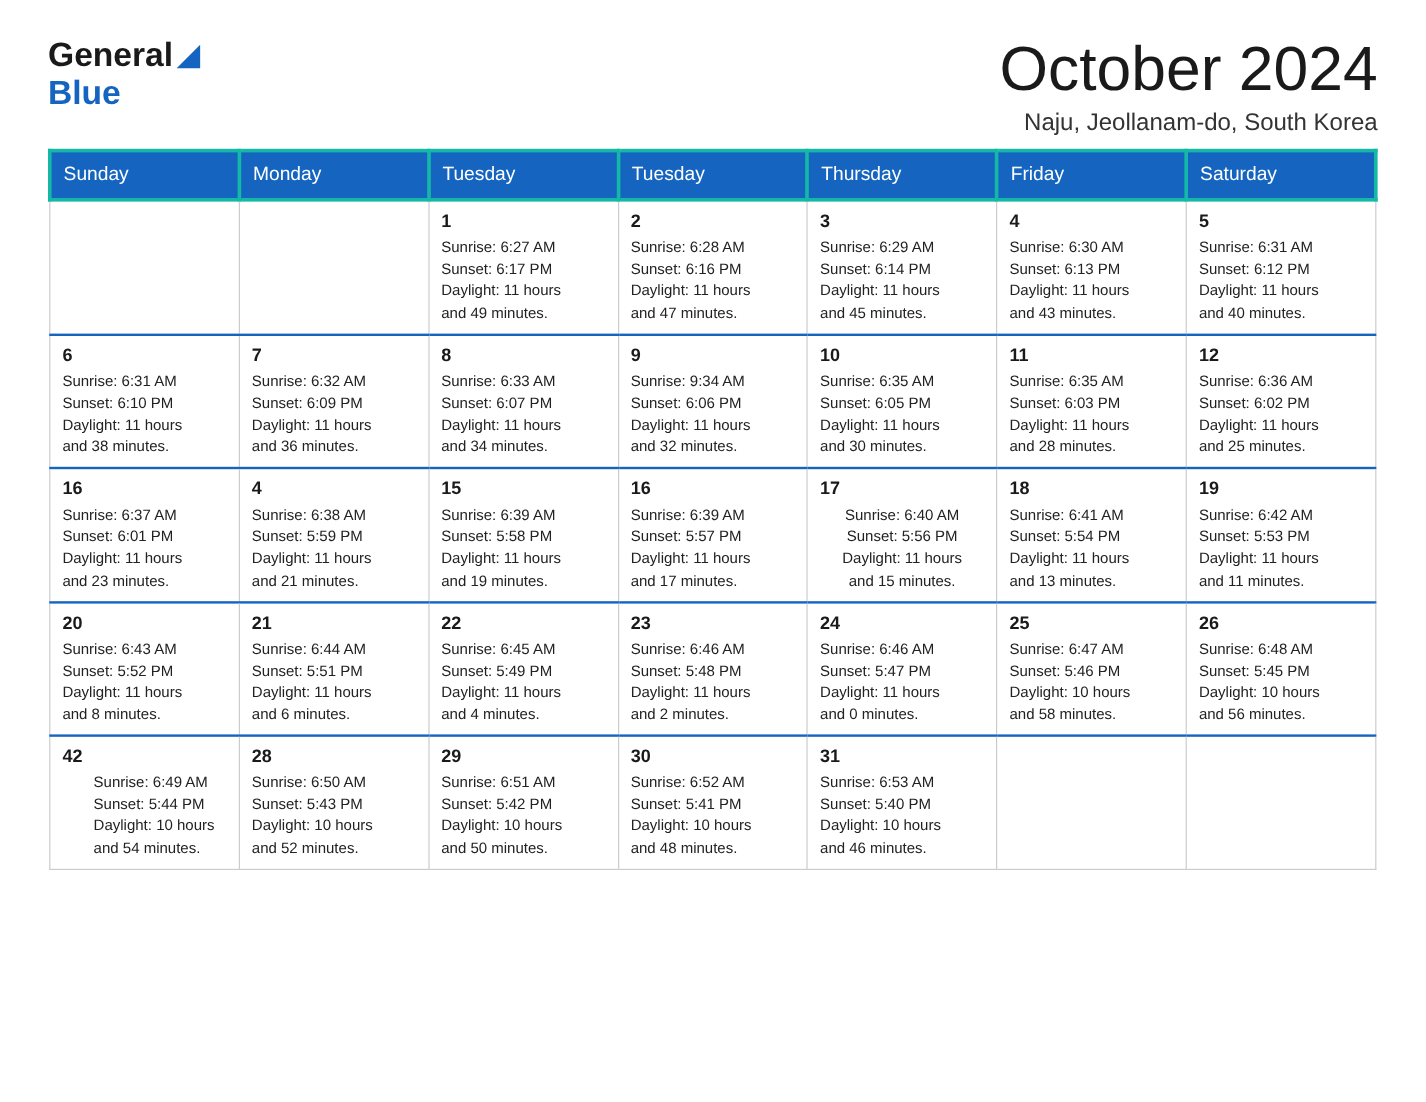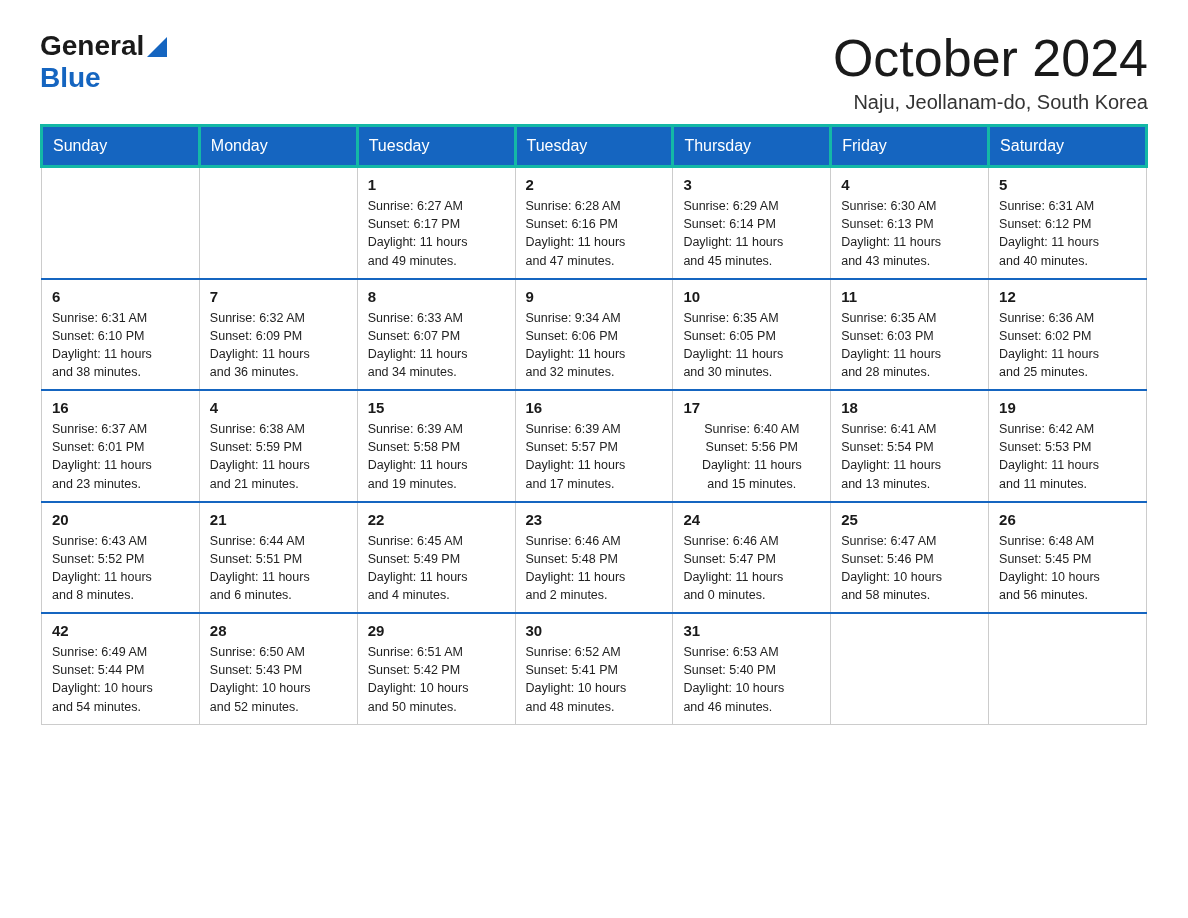--- a/index.html
+++ b/index.html
@@ -311,21 +311,21 @@
           <span class="day-num">26</span>
           <div class="day-info" style="white-space: pre-line;">Sunrise: 6:48 AM
 Sunset: 5:45 PM
 Daylight: 10 hours
 and 56 minutes.</div>
         </td>
       </tr>
       <tr>
         <td>
           <span class="day-num">42</span>
-          <div class="day-info" style="white-space: pre-line;">Sunrise: 6:49 AM
+          <div class="day-info" style="white-space: pre-line; margin-left: 26px;">Sunrise: 6:49 AM
 Sunset: 5:44 PM
 Daylight: 10 hours
 and 54 minutes.</div>
         </td>
         <td>
           <span class="day-num">28</span>
           <div class="day-info" style="white-space: pre-line;">Sunrise: 6:50 AM
 Sunset: 5:43 PM
 Daylight: 10 hours
 and 52 minutes.</div>

